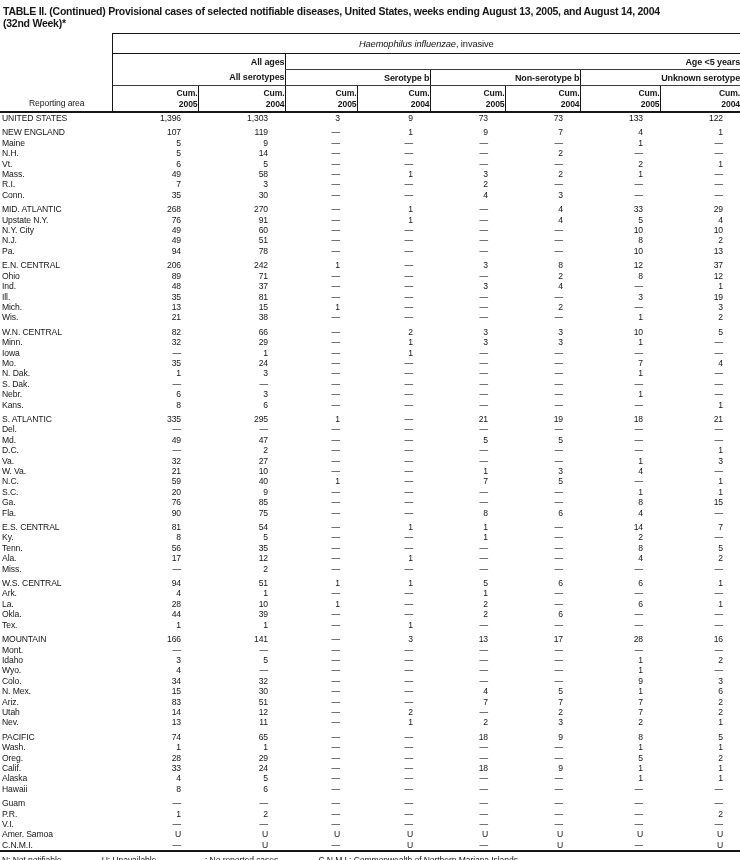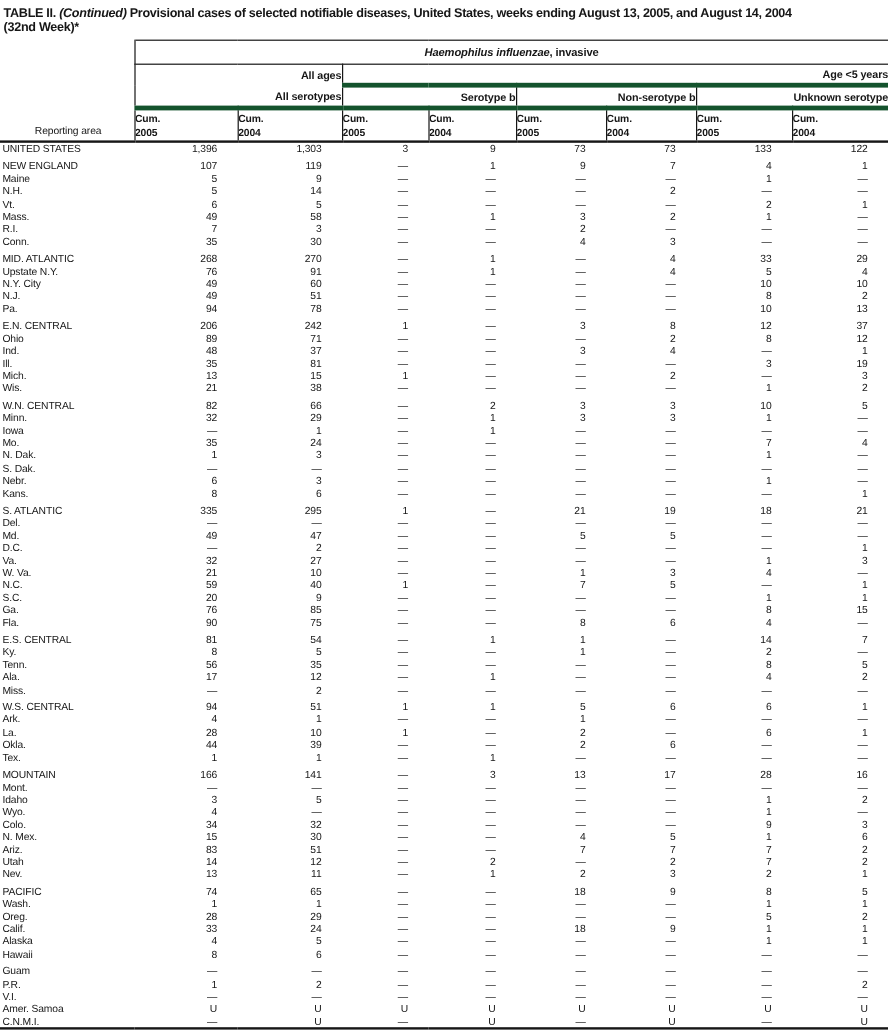--- a/index.html
+++ b/index.html
@@ -16,21 +16,21 @@
   .page { width: 740px; height: 860px; position: relative; }
 
   
   .title-block {
     padding: 5px 4px 2px 3px;
     font-weight: bold;
     font-size: 10.5px;
     line-height: 12px;
     letter-spacing: -0.25px;
   }
-  .title-block .i { font-style: italic; }
+  .title-block .i { }
 
   
   table.t {
     border-collapse: collapse;
     table-layout: fixed;
     width: 740px;
     margin-top: 2px;
   }
   .t th, .t td {
     padding: 0;
@@ -48,36 +48,36 @@
     text-align: center;
     font-size: 8.6px;
     padding: 0 0 3px 2px;
     font-weight: normal;
   }
   th.disease {
     border-top: 1px solid #161616;
     border-bottom: 1px solid #161616;
     text-align: center;
     font-size: 9.3px;
-    font-weight: bold;
+    font-weight: normal;
     height: 19px;
   }
   th.disease .i { font-style: italic; }
   th.grp {
     text-align: right;
     font-size: 9px;
     font-weight: bold;
     height: 15px;
   }
   th.bl { border-left: 1px solid #161616; }
-  th.bb { border-bottom: 4px solid #14532d; }
+  th.bb { border-bottom: 1px solid #14532d; }
   th.cum {
     border-left: 1px solid #161616;
     border-bottom: 2px solid #161616;
-    text-align: left;
+    text-align: right;
     font-size: 8.6px;
     font-weight: bold;
     line-height: 10.5px;
     padding: 2px 0 2px 0;
   }
 
   
   td.area {
     text-align: left;
     font-size: 8.6px;

